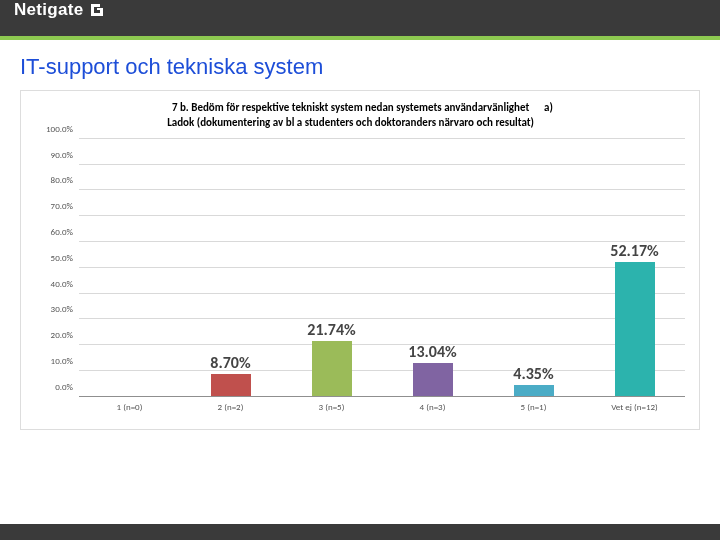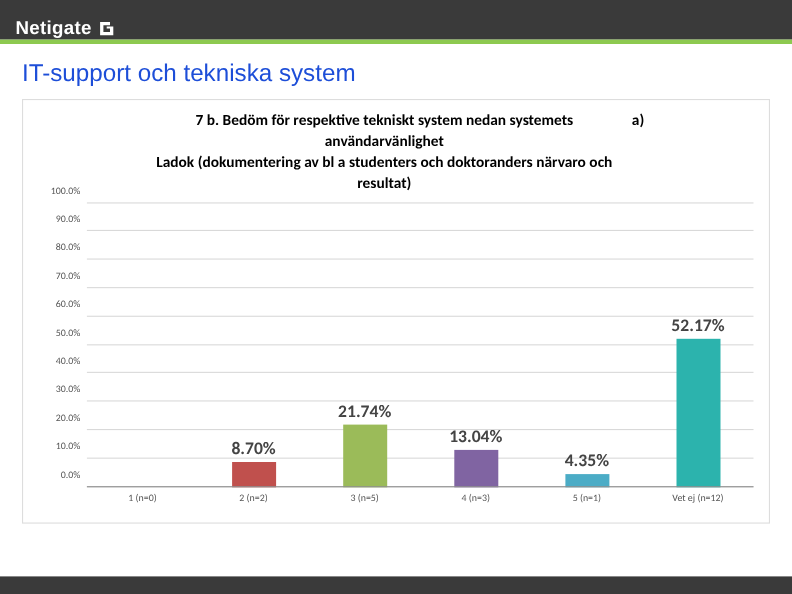--- a/index.html
+++ b/index.html
@@ -1,23 +1,23 @@
 <!DOCTYPE html>
 <html><head>
 <meta charset="utf-8">
 <style>
   html,body{margin:0;padding:0;width:720px;height:540px;font-family:Calibri,Arial,sans-serif;background:#fff;color:#000;}
-  .header-bar{background:#3a3a3a;height:36px;display:flex;align-items:flex-end;padding:0 14px;box-sizing:border-box;}
+  .header-bar{background:#3a3a3a;height:36px;display:flex;align-items:flex-start;padding:0 14px;box-sizing:border-box;}
   .brand{color:#fff;font-weight:bold;font-size:17px;letter-spacing:.3px;font-family:Arial,sans-serif;display:flex;align-items:center;gap:6px;}
   .brand-icon{display:inline-flex;align-items:center;}
   .accent-strip{height:4px;background:#8dc950;}
   .page{padding:14px 20px 6px 20px;}
   .page-title{color:#1d4ed8;font-size:22px;font-weight:400;margin:0 0 10px 0;font-family:Verdana,Geneva,sans-serif;}
   .card{border:1px solid #ddd;padding:6px 8px 10px 8px;}
-  .chart-title-wrap{display:flex;justify-content:center;align-items:flex-start;gap:10px;font-size:14px;font-weight:700;line-height:1.35;margin:4px 0 8px 0;}
+  .chart-title-wrap{display:flex;justify-content:center;align-items:flex-start;gap:10px;font-size:11px;font-weight:700;line-height:1.35;margin:4px 0 8px 0;}
   .chart-title{ text-align:center;max-width:430px;}
   .chart-title-side{white-space:nowrap;}
   .plot-area{position:relative;height:280px;margin:6px 6px 0 50px;}
   .grid{position:absolute;left:0;right:0;top:0;bottom:22px;}
   .gridline{position:absolute;left:0;right:0;height:1px;background:#d9d9d9;}
   .ytick{position:absolute;right:100%;transform:translateY(-50%);font-size:9px;color:#555;padding-right:6px;white-space:nowrap;}
   .bars{position:absolute;left:0;right:0;top:0;bottom:22px;display:flex;align-items:flex-end;}
   .bar-slot{flex:1;display:flex;flex-direction:column;align-items:center;justify-content:flex-end;height:100%;}
   .bar-label{font-size:16px;font-weight:700;margin-bottom:2px;color:#444;}
   .bar{width:40px;}

